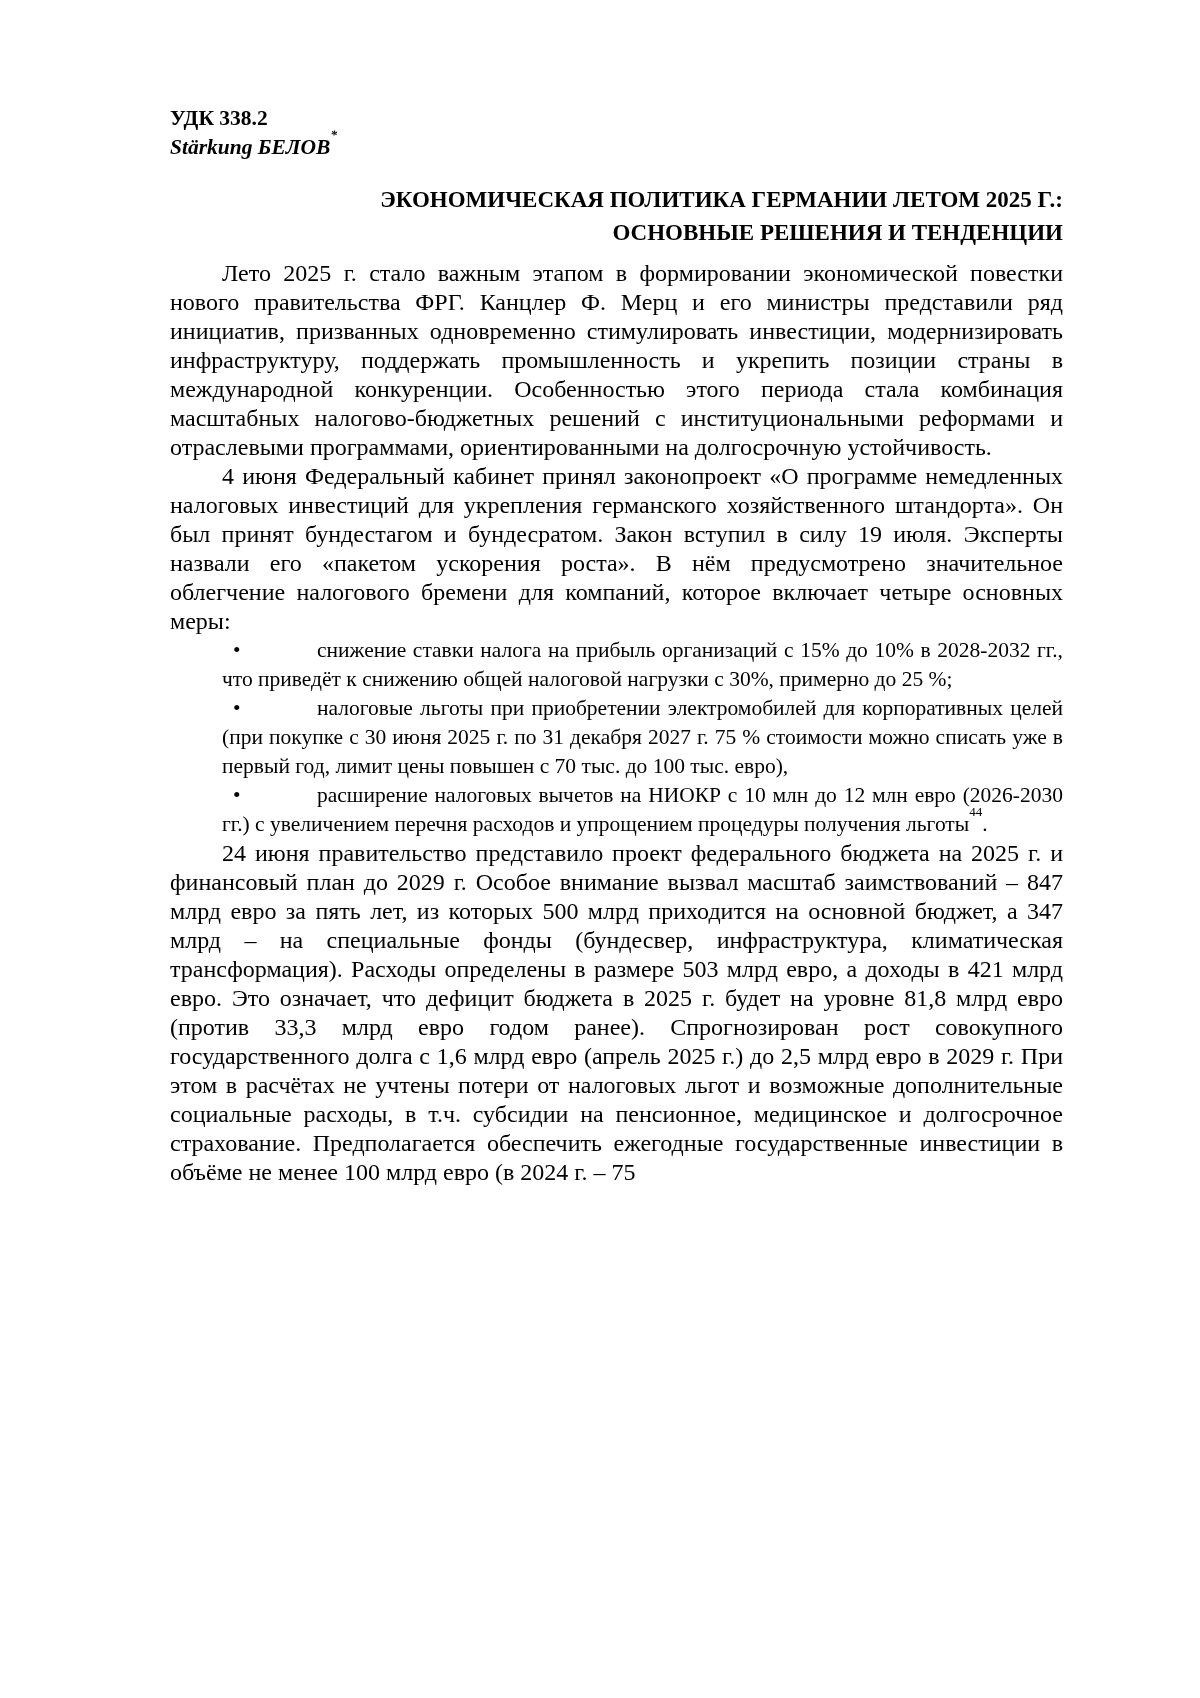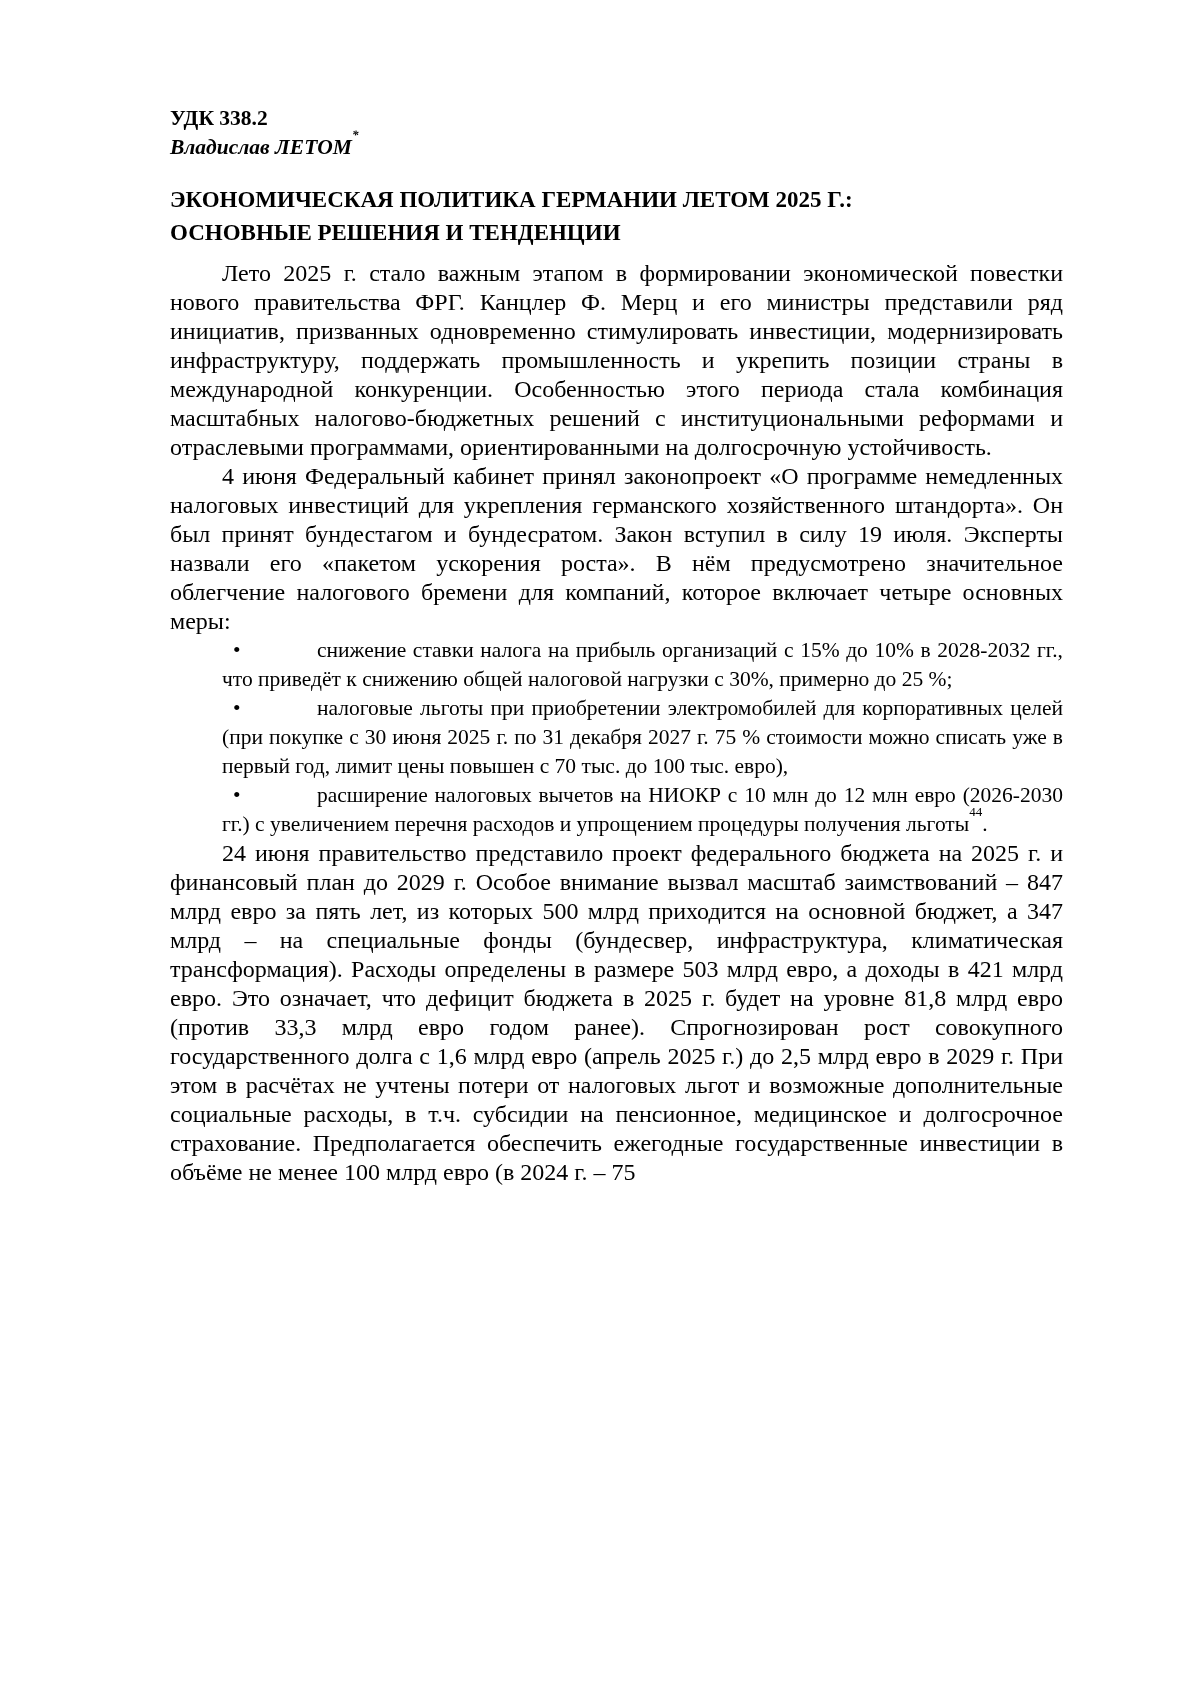--- a/index.html
+++ b/index.html
@@ -8,21 +8,21 @@
     width:1200px;height:1280px;
     background:#ffffff;color:#000000;
     font-family:"Liberation Serif","DejaVu Serif",serif;
     box-sizing:border-box;
     padding:104px 137px 0 170px;
     overflow:hidden;
   }
   .udk{font-weight:bold;font-size:21.5px;line-height:29px;}
   .author{font-weight:bold;font-style:italic;font-size:21.5px;line-height:29px;}
   sup.mark{font-size:13px;line-height:0;position:relative;top:-7px;}
-  .title{margin:21px 0 0 0;text-align:left;font-weight:bold;font-size:23px;line-height:33px;}
+  .title{margin:21px 0 0 0;text-align:right;font-weight:bold;font-size:23px;line-height:33px;}
   .keywords{margin:23px 0 0 0;font-style:italic;font-size:20.5px;line-height:27.5px;text-align:justify;text-indent:73px;}
   .kw-label{font-weight:bold;}
   .body-block{margin-top:10px;}
   p.body-p{margin:0;font-size:24px;line-height:29px;text-align:justify;text-indent:52px;}
   p.bullet{margin:0 0 0 52px;font-size:21.5px;line-height:29px;text-align:justify;text-indent:0;}
   .marker{display:inline-block;width:95px;padding-left:11px;box-sizing:border-box;}
   .it{font-style:italic;}
   .footnotes{position:absolute;left:170px;right:137px;top:1432px;font-size:19.5px;line-height:27px;}
   .fn-sep{width:292px;border:none;border-top:2px solid #000;margin:0 0 15px 0;}
   p.fn{margin:0;text-align:justify;word-break:break-word;}
@@ -30,21 +30,21 @@
   .page-number{position:absolute;left:0;right:0;top:1572px;text-align:center;font-size:20px;}
 </style>
 </head>
 <body>
 
 <div class="page">
 
   <div class="udk">УДК 338.2</div>
 
   <div class="author">
-    <span>Владислав ЛЕТОМ</span><sup class="mark">*</sup>
+    <span>Stärkung БЕЛОВ</span><sup class="mark">*</sup>
   </div>
 
   <h1 class="title">
     <span>ЭКОНОМИЧЕСКАЯ ПОЛИТИКА ГЕРМАНИИ ЛЕТОМ 2025 Г.:</span><br>
     <span>ОСНОВНЫЕ РЕШЕНИЯ И ТЕНДЕНЦИИ</span>
   </h1>
 
 
   <div class="body-block">
 

